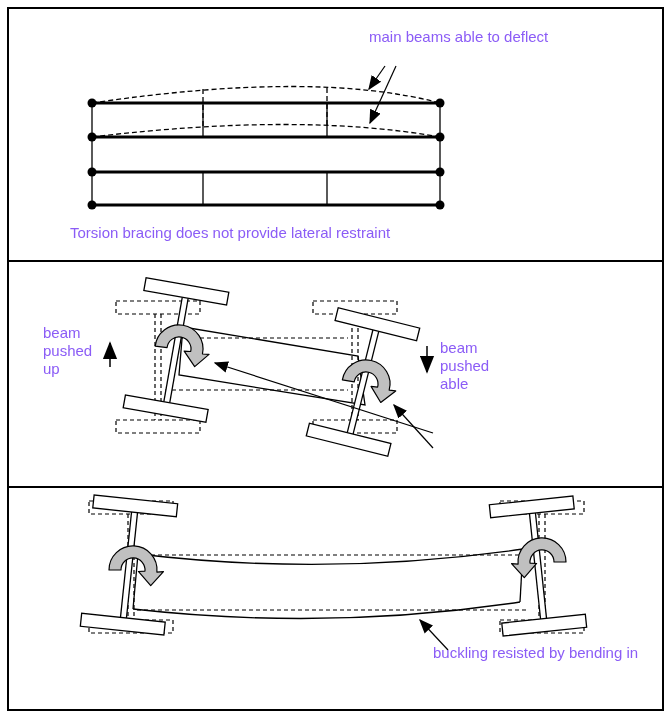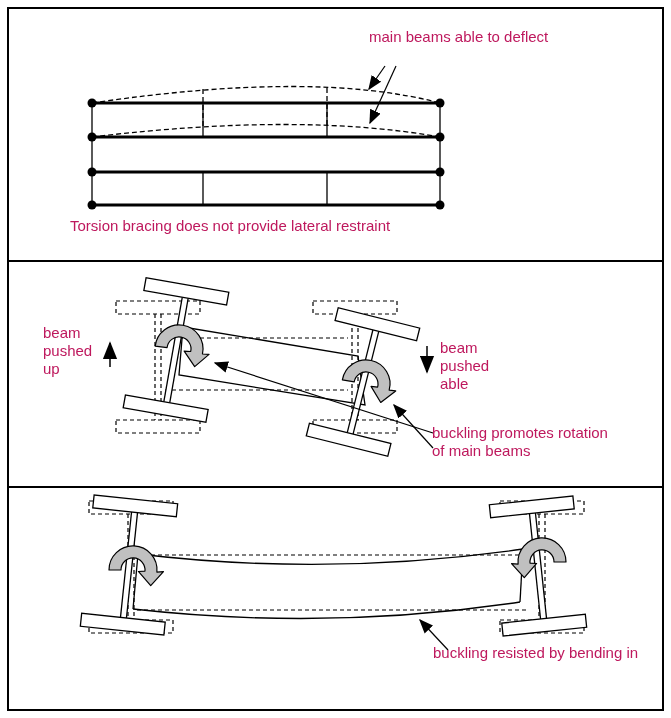--- a/index.html
+++ b/index.html
@@ -1,18 +1,18 @@
 <!DOCTYPE html>
 <html><head>
 <meta charset="utf-8">
 <style>
   html,body { margin:0; padding:0; background:#fff; }
   .stage {
     position:relative; width:671px; height:718px; background:#fff;
-    font-family:"Liberation Sans", sans-serif; color:#be185d; overflow:hidden;
+    font-family:"Liberation Sans", sans-serif; color:#8b5cf6; overflow:hidden;
   }
   .stage svg { position:absolute; left:0; top:0; }
   .lbl { position:absolute; font-size:15px; line-height:18px; white-space:nowrap; }
   .lbl span { display:block; }
 </style>
 </head>
 <body>
 
 <div class="stage">
 
@@ -129,38 +129,34 @@
       <g stroke="#000" stroke-width="1.2">
         <line x1="448" y1="650" x2="420" y2="620" marker-end="url(#ah)"></line>
       </g>
     </g>
   </svg>
 
   <div class="lbl" style="left:369px; top:28px;">
     <span>main beams able to deflect</span>
   </div>
 
-  <div class="lbl" style="left:70px; top:217px;">
+  <div class="lbl" style="left:70px; top:224px;">
     <span>Torsion bracing does not provide lateral restraint</span>
   </div>
 
   <div class="lbl" style="left:43px; top:324px;">
     <span>beam</span>
     <span>pushed</span>
     <span>up</span>
   </div>
 
   <div class="lbl" style="left:440px; top:339px;">
     <span>beam</span>
     <span>pushed</span>
     <span>able</span>
   </div>
 
-  <div class="lbl" style="left:432px; top:424px;">
-    <span>buckling promotes rotation</span>
-    <span>of main beams</span>
-  </div>
 
   <div class="lbl" style="left:433px; top:644px;">
     <span>buckling resisted by bending in</span>
   </div>
 
 </div>
 
 </body></html>

